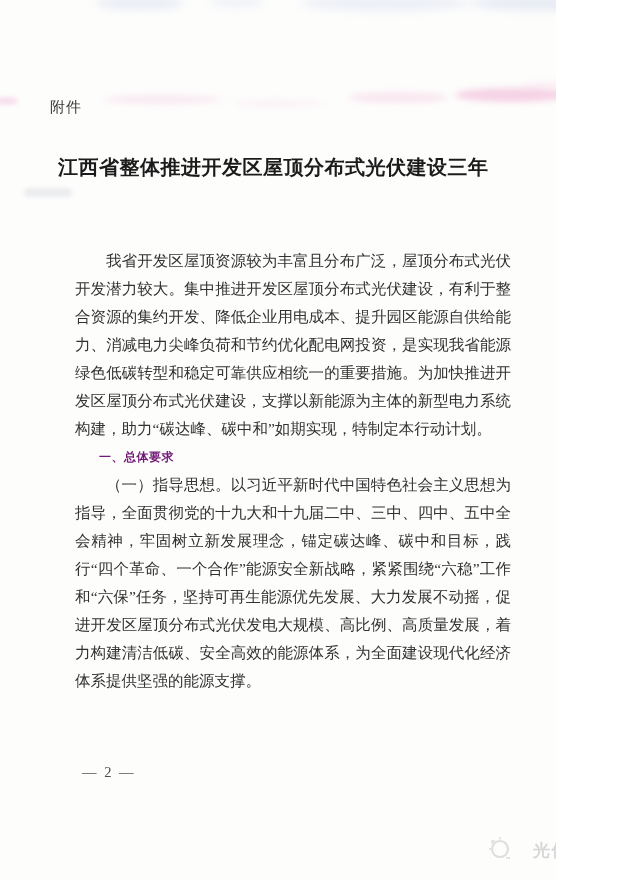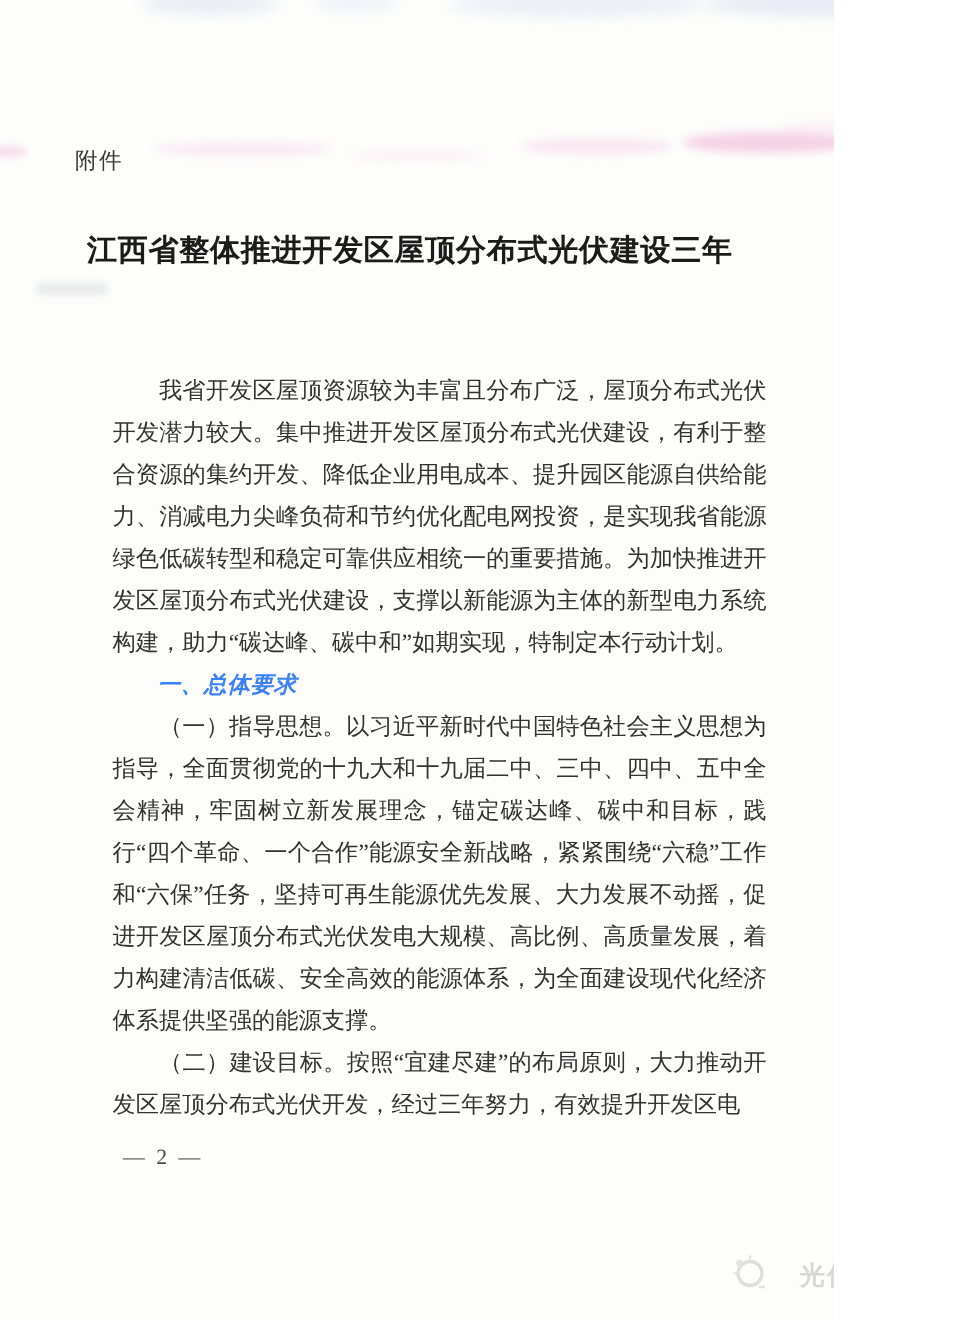--- a/index.html
+++ b/index.html
@@ -39,23 +39,23 @@
     text-align: left; font-weight: bold; color: #1b1b1b;
     font-size: 20px; line-height: 34px; letter-spacing: .5px; font-family: Liberation Mono, monospace;
   }
   .doc-body {
     position: absolute; left: 75px; top: 247px; width: 436px;
     font-size: 15.5px; line-height: 28px; color: #323232;
     text-align: justify;
   }
   .doc-body .block { text-indent: 2em; }
   .doc-body .heading {
-    font-weight: bold; color: #3b82f6;
+    font-weight: bold; color: #701a75;
     font-family: "Liberation Sans", "DejaVu Sans", sans-serif;
-    font-size: 15px; letter-spacing: .5px; font-style: italic;
+    font-size: 12px; letter-spacing: .5px;
   }
   .page-number {
     position: absolute; left: 82px; top: 764px;
     font-size: 14.5px; color: #4c4c4c; letter-spacing: 2px;
   }
   .watermark {
     position: absolute; left: 486px; top: 835px;
     display: flex; align-items: center; gap: 21px;
   }
   .watermark .wm-text {
@@ -87,21 +87,20 @@
   <div class="attachment-label">附件</div>
 
   <div class="doc-title">
     <div>江西省整体推进开发区屋顶分布式光伏建设三年</div>
   </div>
 
   <div class="doc-body">
       <div class="block paragraph">我省开发区屋顶资源较为丰富且分布广泛，屋顶分布式光伏开发潜力较大。集中推进开发区屋顶分布式光伏建设，有利于整合资源的集约开发、降低企业用电成本、提升园区能源自供给能力、消减电力尖峰负荷和节约优化配电网投资，是实现我省能源绿色低碳转型和稳定可靠供应相统一的重要措施。为加快推进开发区屋顶分布式光伏建设，支撑以新能源为主体的新型电力系统构建，助力“碳达峰、碳中和”如期实现，特制定本行动计划。</div>
       <div class="block heading">一、总体要求</div>
       <div class="block paragraph">（一）指导思想。以习近平新时代中国特色社会主义思想为指导，全面贯彻党的十九大和十九届二中、三中、四中、五中全会精神，牢固树立新发展理念，锚定碳达峰、碳中和目标，践行“四个革命、一个合作”能源安全新战略，紧紧围绕“六稳”工作和“六保”任务，坚持可再生能源优先发展、大力发展不动摇，促进开发区屋顶分布式光伏发电大规模、高比例、高质量发展，着力构建清洁低碳、安全高效的能源体系，为全面建设现代化经济体系提供坚强的能源支撑。</div>
-      <div class="block paragraph">（二）建设目标。按照“宜建尽建”的布局原则，大力推动开发区屋顶分布式光伏开发，经过三年努力，有效提升开发区电</div>
     </div>
 
   <div class="page-number">— 2 —</div>
 
   <div class="watermark">
     <span>
       <svg width="26" height="26" viewBox="0 0 26 26">
         <circle cx="14" cy="14" r="8" fill="none" stroke="#dedede" stroke-width="2.2"></circle>
         <circle cx="7" cy="7" r="2.2" fill="#e4e4e4"></circle>
         <line x1="3" y1="14" x2="6" y2="14" stroke="#e2e2e2" stroke-width="1.8"></line>

